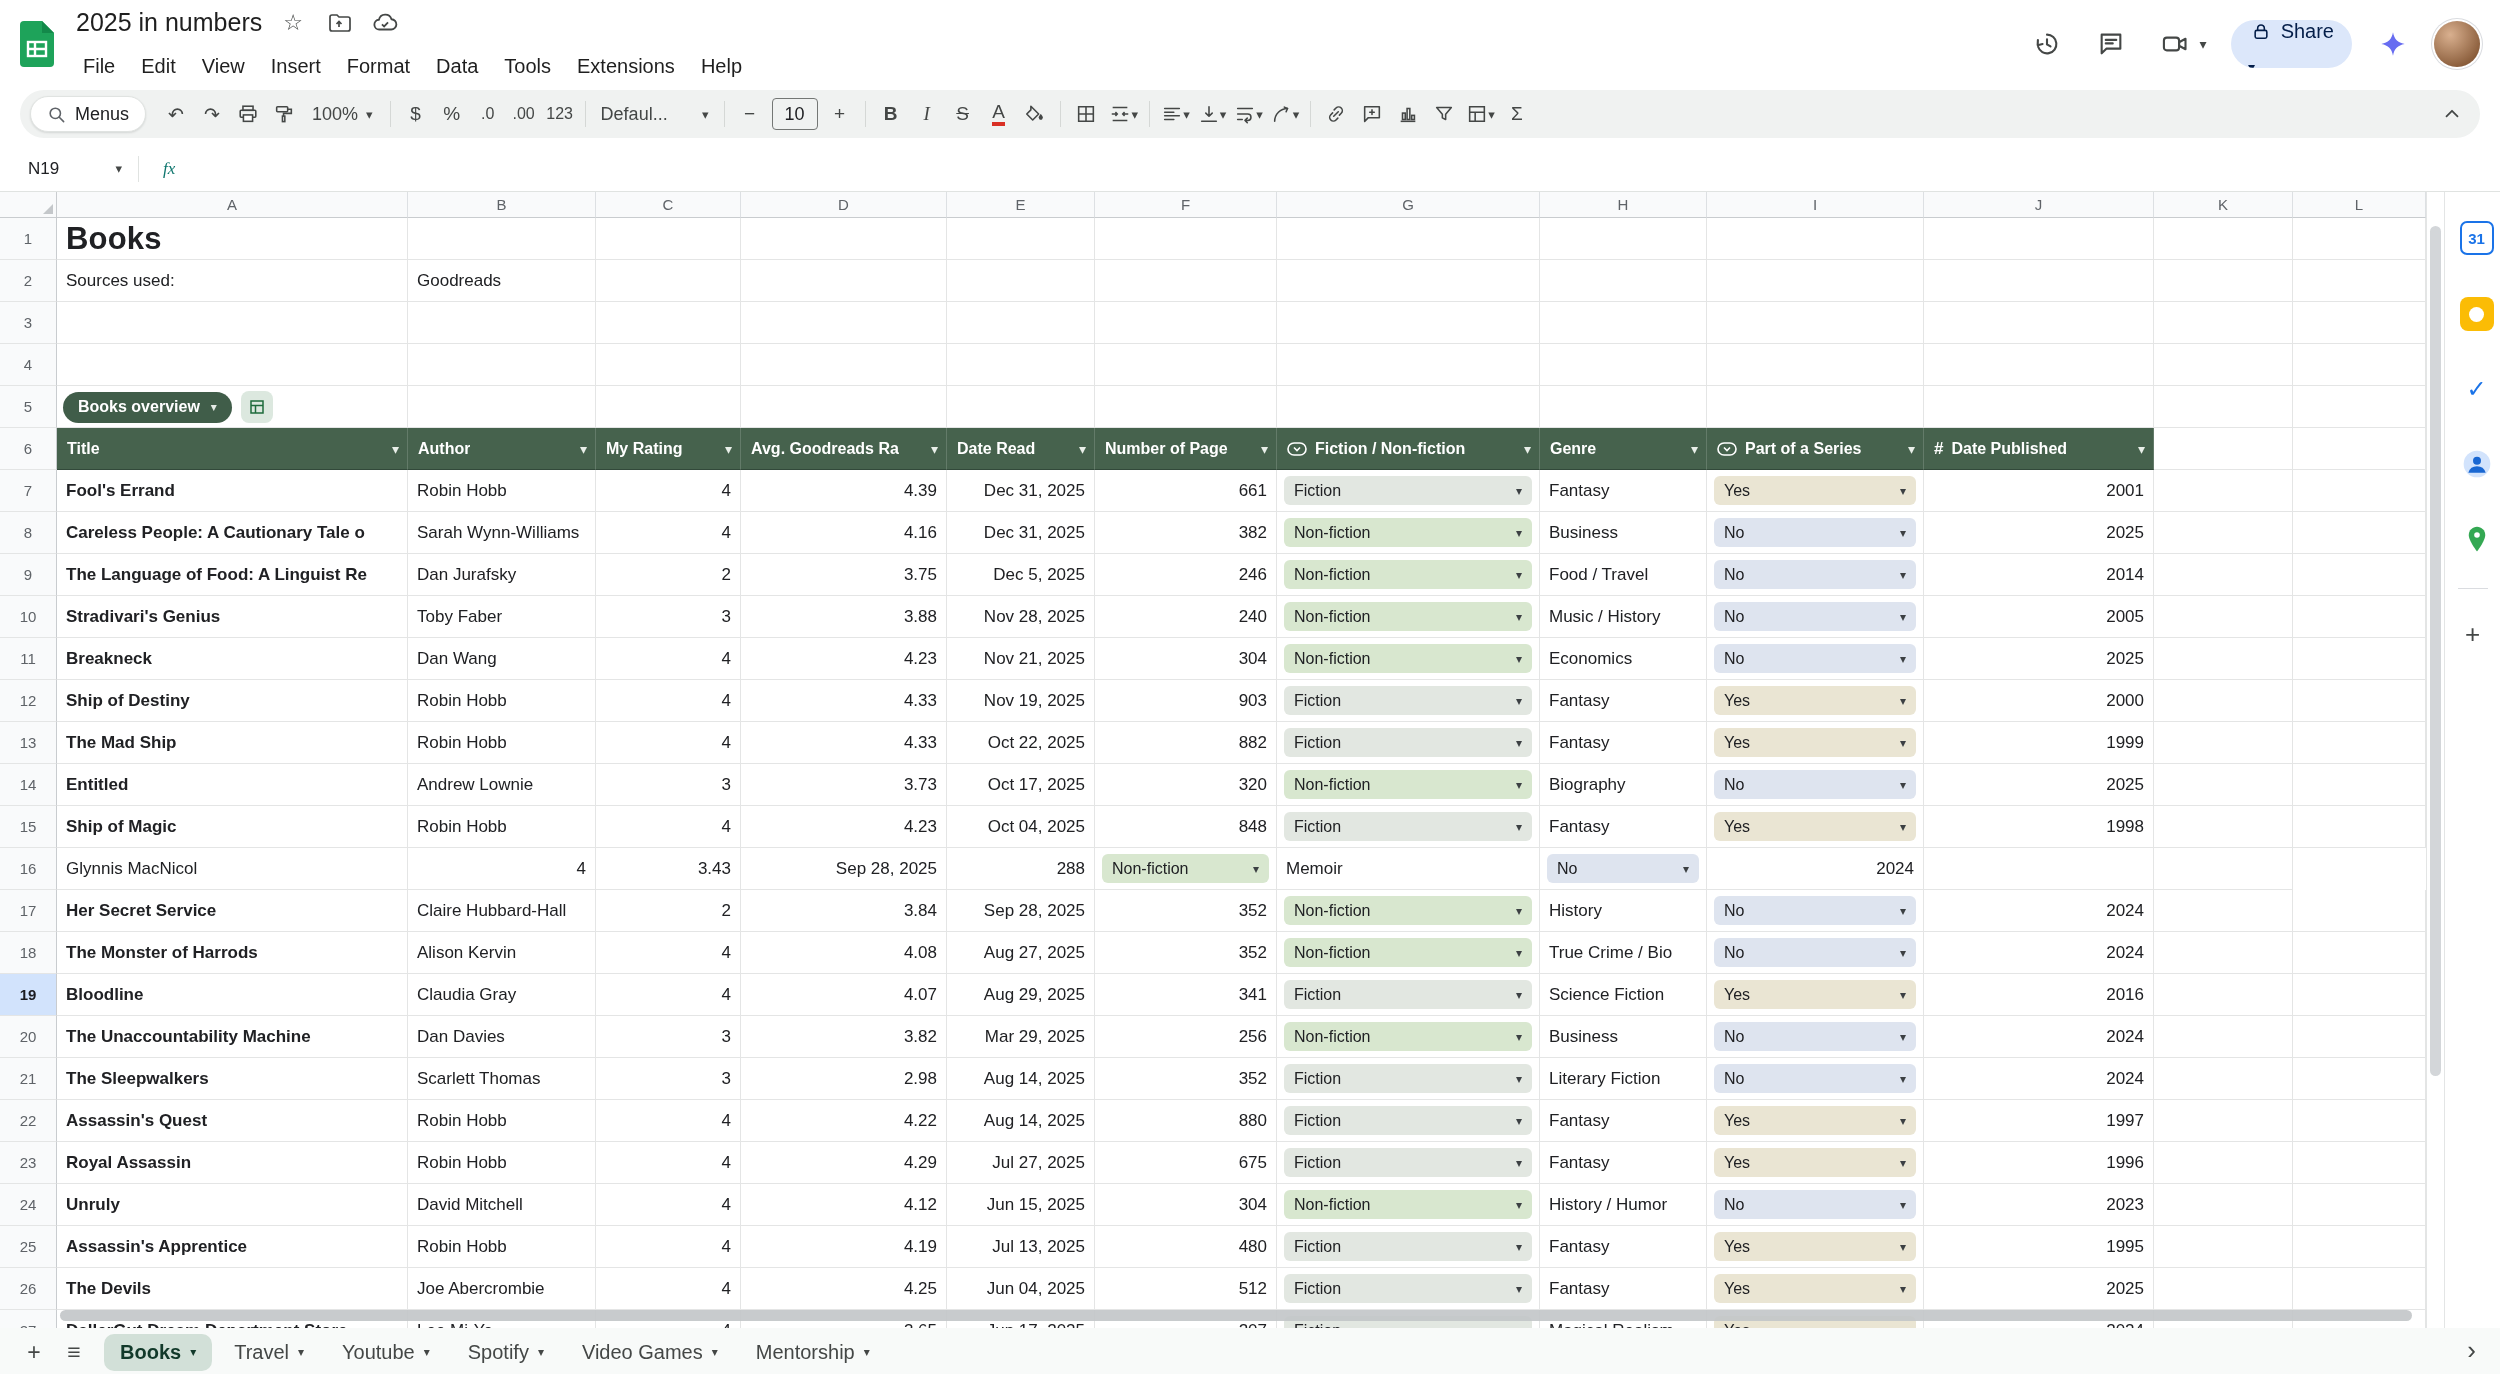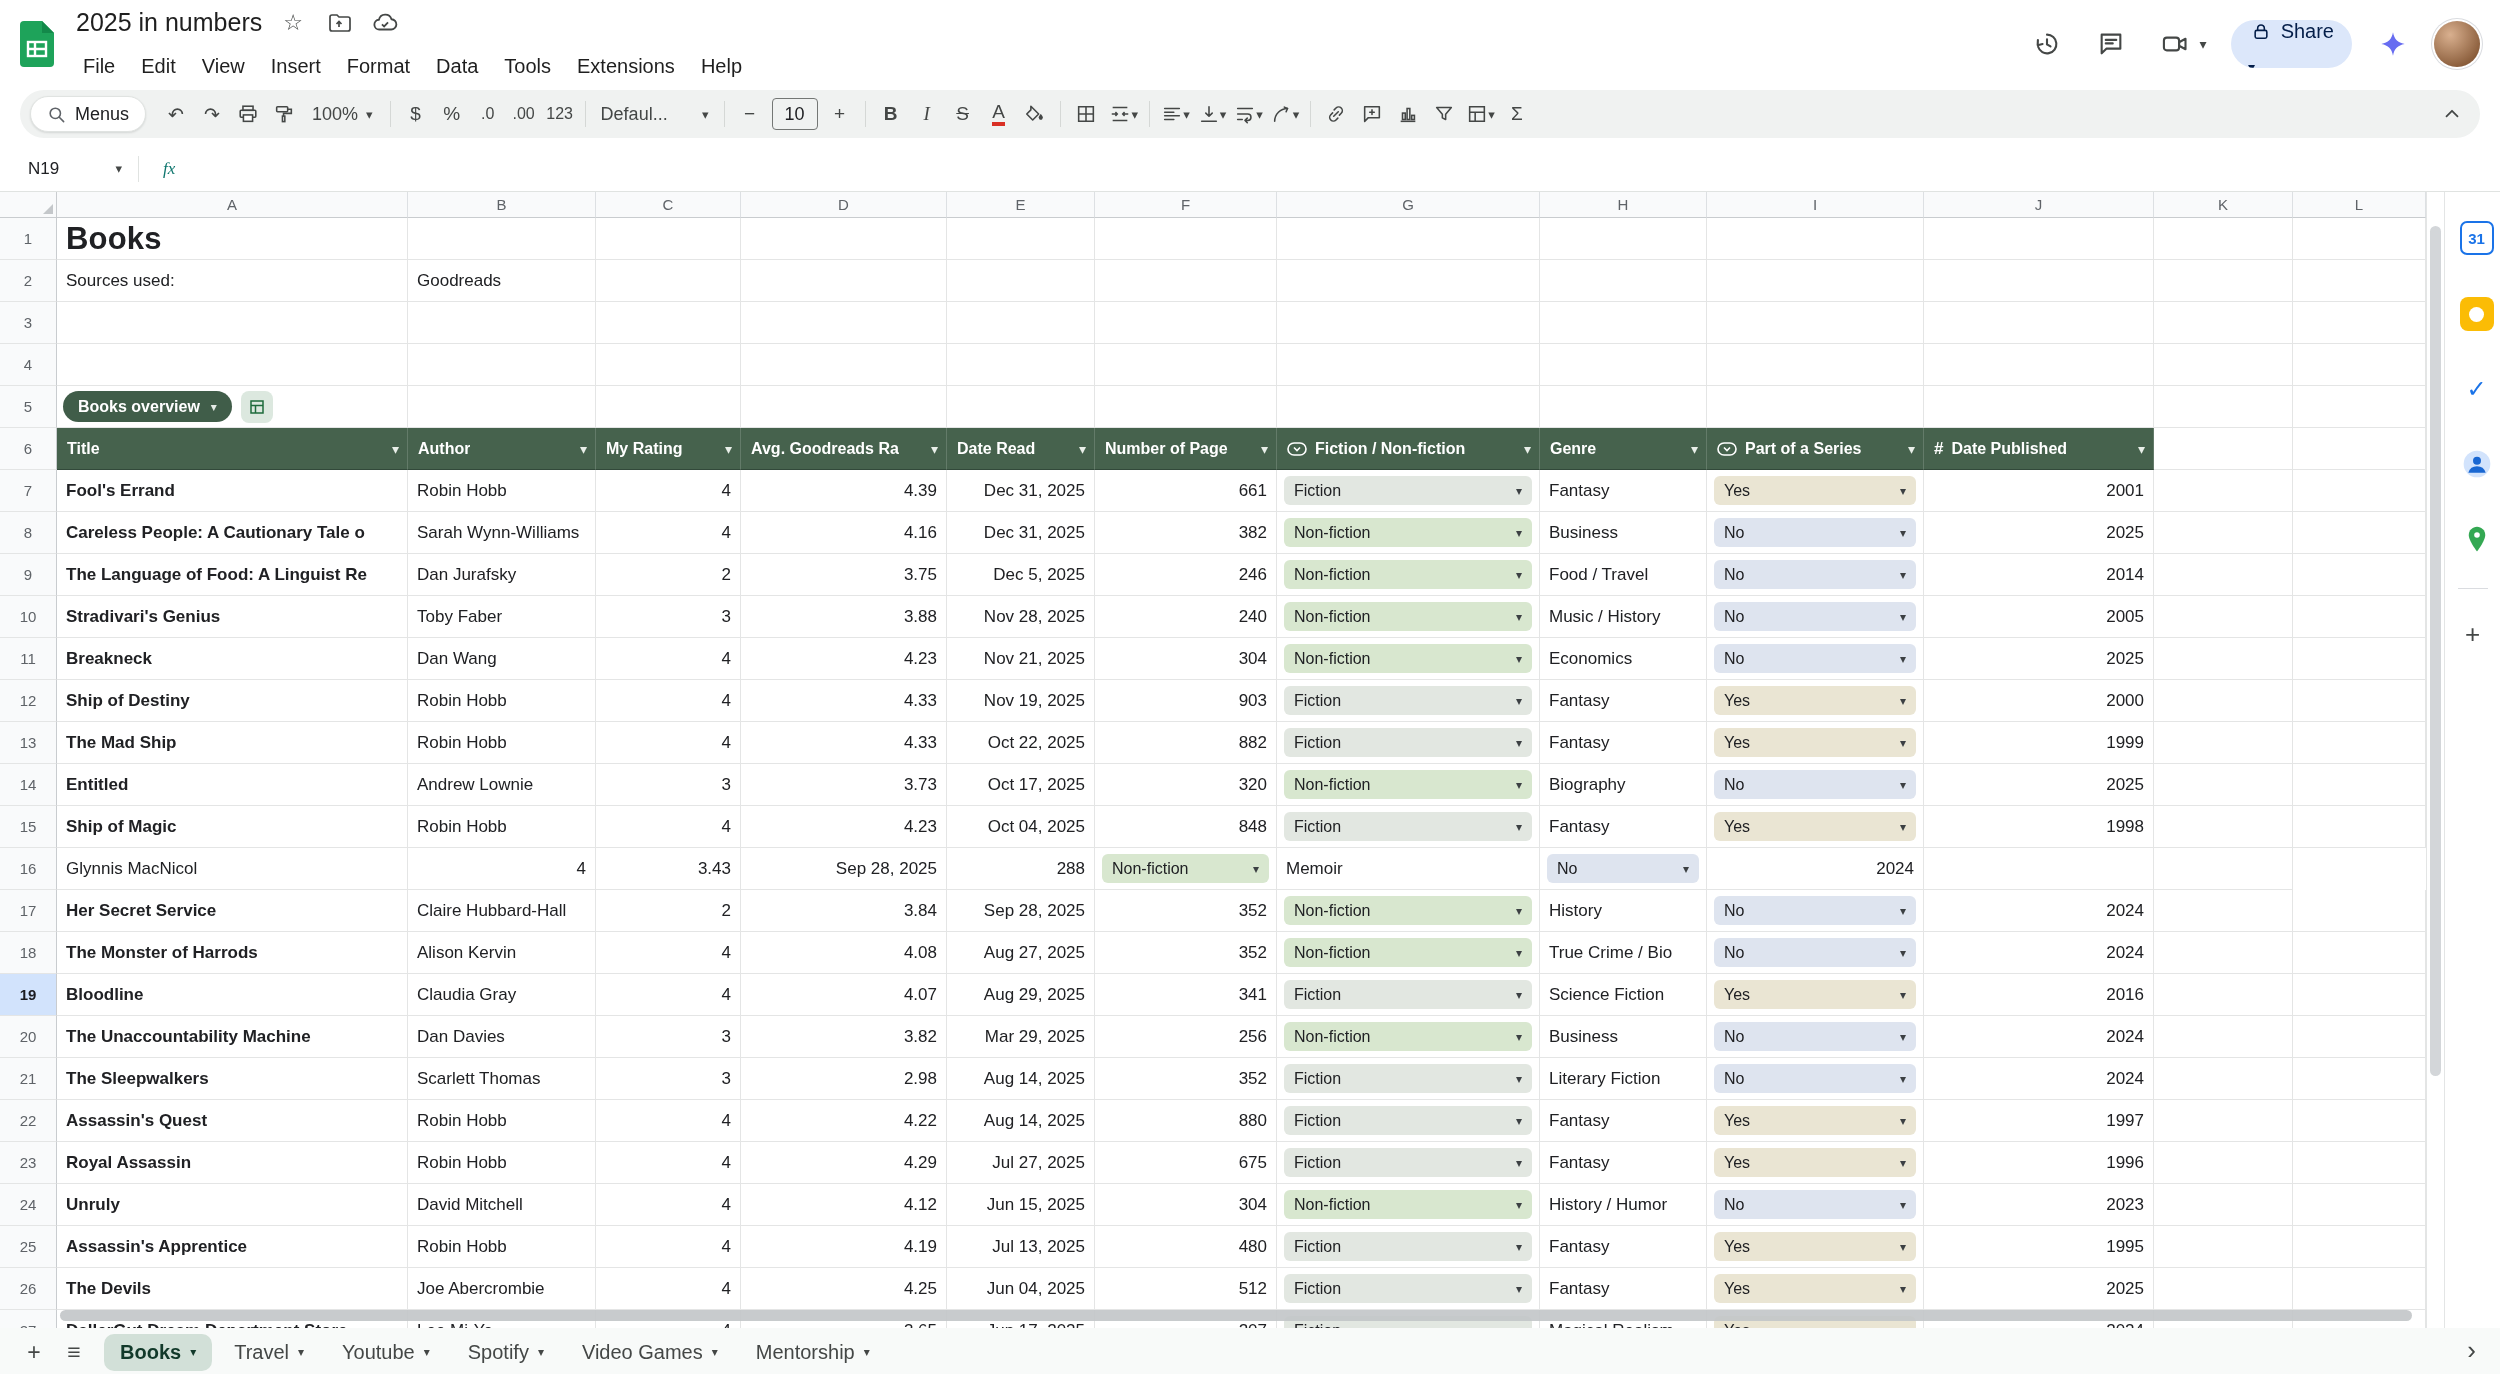--- a/index.html
+++ b/index.html
@@ -70,21 +70,21 @@
   .hdr-hash { font-weight:700; font-size:17px; }
   .hdr-chipicon { display:flex; align-items:center; flex:none; }
   .chip-cell { padding:0 7px; }
   .chip { flex:1; min-width:0; height:29px; border-radius:6px; display:flex; align-items:center; justify-content:space-between; padding:0 10px; font-size:16px; color:#202124; }
   .chip-arrow { font-size:12px; color:#3c4043; margin-left:6px; }
   .chip.fiction { background:#e2e7e1; }
   .chip.nonfiction { background:#d8e7cf; }
   .chip.yes { background:#eae5d3; }
   .chip.no { background:#dee4ef; }
 
-  .table-chip-row { position:absolute; left:63px; top:199px; display:flex; align-items:flex-start; gap:9px; }
+  .table-chip-row { position:absolute; left:63px; top:199px; display:flex; align-items:center; gap:9px; }
   .table-chip { display:flex; align-items:center; gap:11px; background:#405d49; color:#fff; height:31px; border-radius:16px; padding:0 15px; font-size:16px; font-weight:600; }
   .tc-arrow { font-size:12px; color:#e6ece7; }
   .table-chip-btn { width:32px; height:32px; border-radius:8px; background:#dce8df; display:flex; align-items:center; justify-content:center; }
 
   .h-scrollbar { position:absolute; left:60px; right:14px; bottom:7px; height:11px; border-radius:6px; background:#c2c5c8; opacity:.9; }
 
   .v-scroll { width:18px; border-left:1px solid #e3e5e5; background:#fff; position:relative; }
   .v-thumb { position:absolute; left:3px; top:34px; width:11px; height:850px; border-radius:6px; background:#d3d6d9; }
 
   .side-panel { width:56px; border-left:1px solid #e3e5e5; background:#fff; display:flex; flex-direction:column; align-items:center; padding-top:28px; gap:40px; }

